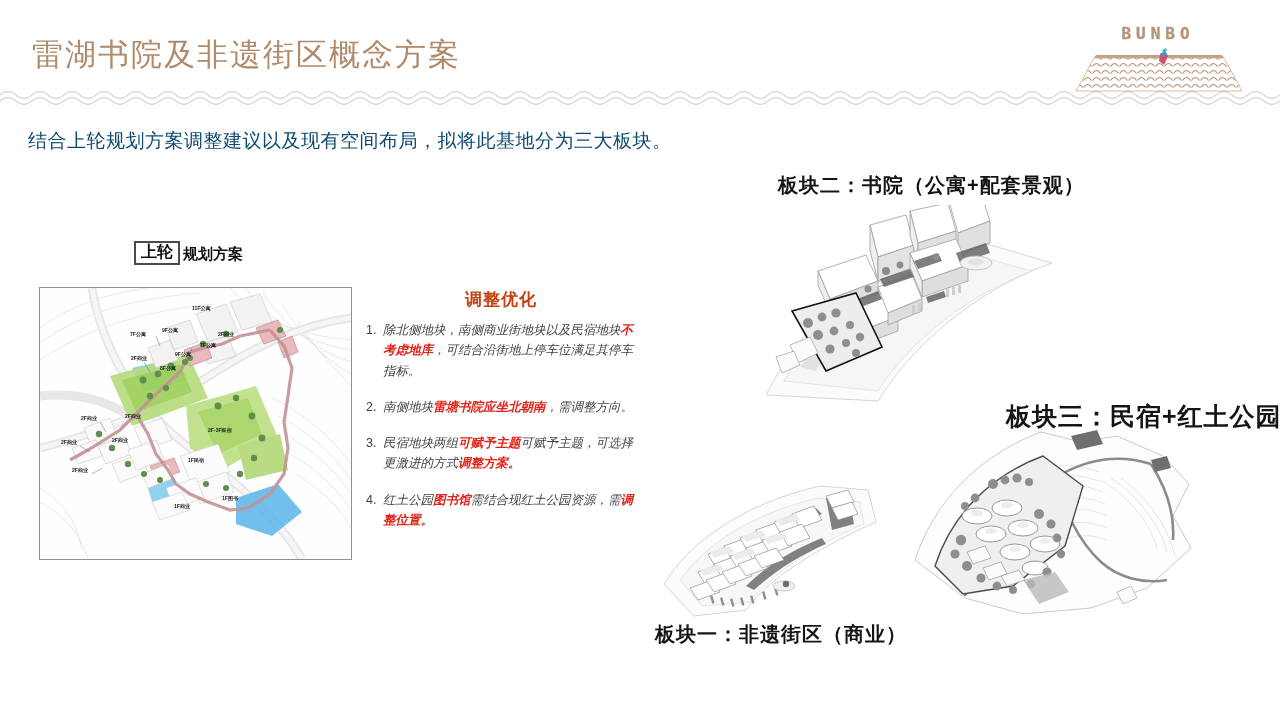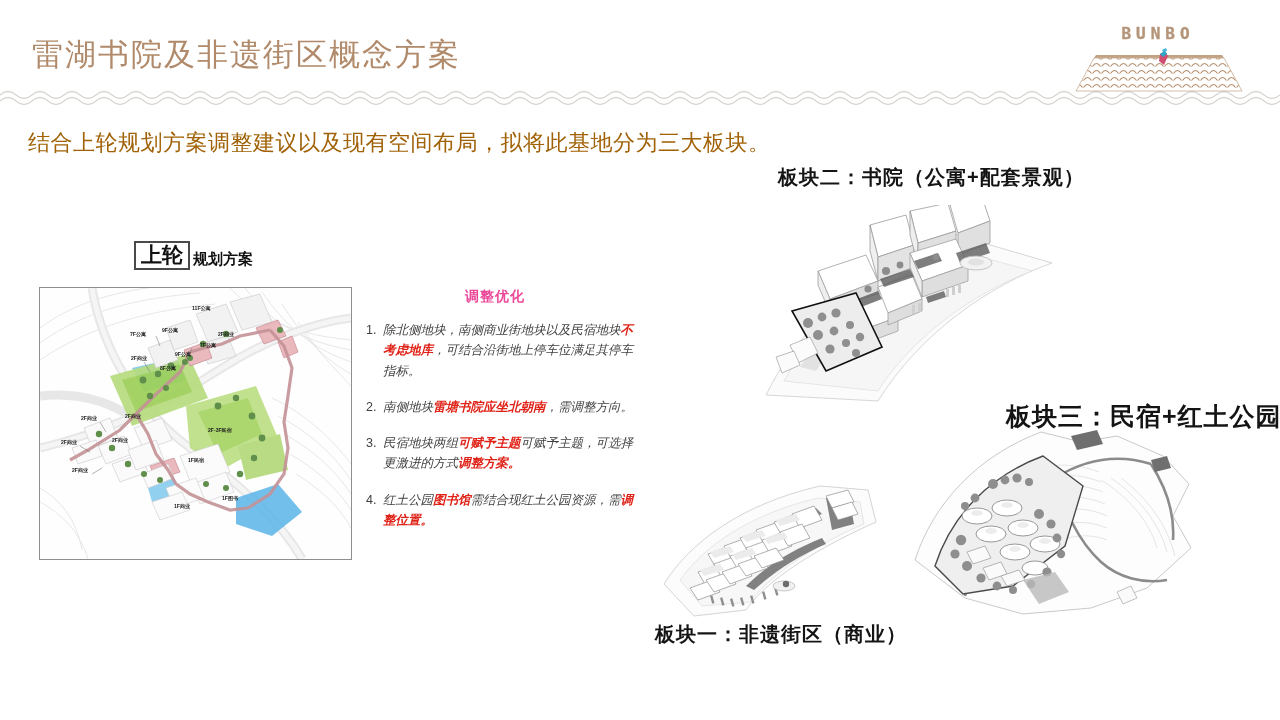--- a/index.html
+++ b/index.html
@@ -71,38 +71,38 @@
     top: 30px;
     width: 170px;
     height: 48px;
   }
 
   
   .intro-line {
     position: absolute;
     left: 28px;
     top: 128px;
-    font-size: 22px;
-    color: #a16207;
+    font-size: 19px;
+    color: #0c4a6e;
     letter-spacing: 0.5px;
     white-space: nowrap;
   }
 
   
   .prev-plan-label {
     position: absolute;
     left: 134px;
     top: 241px;
     display: flex;
     align-items: flex-end;
   }
   .prev-plan-boxed {
     border: 2px solid #4a4a4a;
     padding: 1px 5px 2px 5px;
-    font-size: 21px;
+    font-size: 16px;
     font-weight: 700;
     color: #111;
     line-height: 1.05;
   }
   .prev-plan-rest {
     font-size: 15px;
     font-weight: 700;
     color: #111;
     margin-left: 3px;
     padding-bottom: 1px;
@@ -118,23 +118,23 @@
     background: #fdfdfd;
     overflow: hidden;
   }
   .map-frame svg { display: block; }
 
   
   .opt-title {
     position: absolute;
     left: 465px;
     top: 288px;
-    font-size: 14px;
+    font-size: 17px;
     font-weight: 700;
-    color: #ec4899;
+    color: #c2410c;
     letter-spacing: 1px;
   }
   .opt-list {
     position: absolute;
     left: 366px;
     top: 320px;
     width: 278px;
   }
   .opt-item {
     display: flex;
@@ -155,21 +155,21 @@
   }
 
   
   .block-heading {
     position: absolute;
     font-weight: 700;
     color: #141414;
     letter-spacing: 1px;
     white-space: nowrap;
   }
-  #heading-b2 { left: 778px; top: 164px; font-size: 20px; }
+  #heading-b2 { left: 778px; top: 172px; font-size: 20px; }
   #heading-b3 { left: 1006px; top: 400px; font-size: 25px; }
   #heading-b1 { left: 655px; top: 621px; font-size: 20px; }
 
   
   .render { position: absolute; }
   #render-b2 { left: 760px; top: 205px; width: 300px; height: 235px; }
   #render-b3 { left: 905px; top: 420px; width: 300px; height: 200px; }
   #render-b1 { left: 650px; top: 480px; width: 290px; height: 145px; }
   .render svg { display: block; }
 </style>

